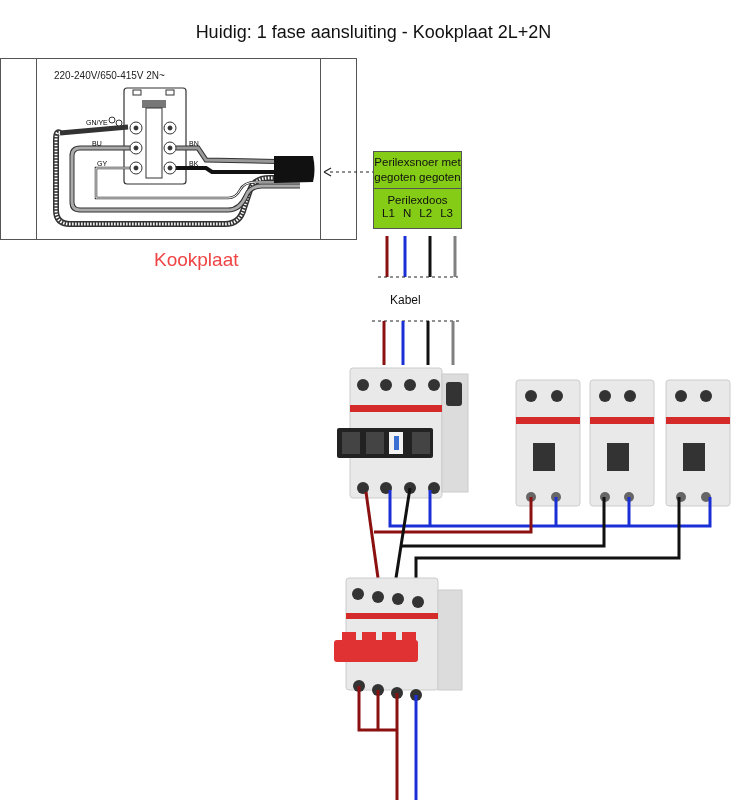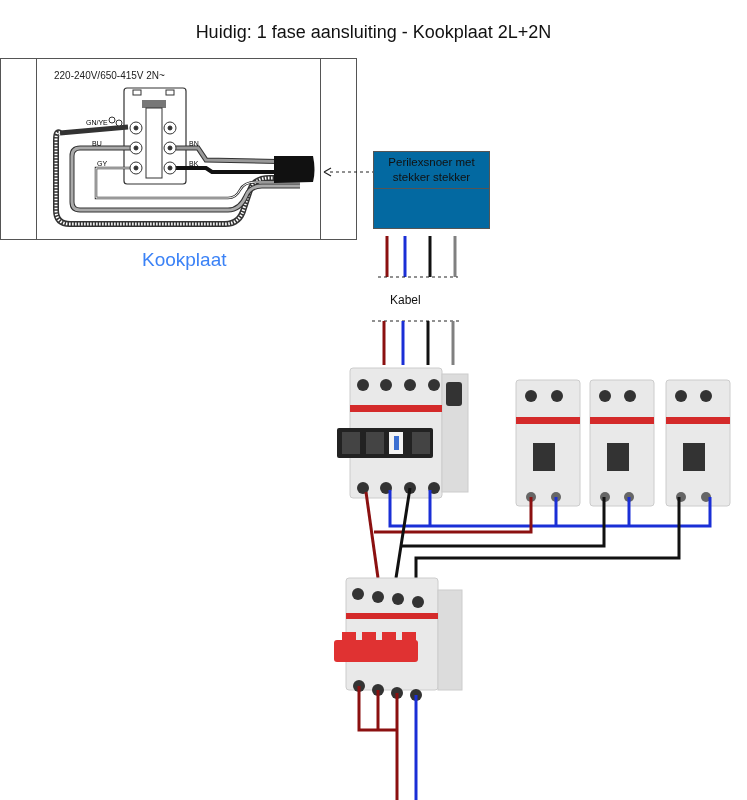--- a/index.html
+++ b/index.html
@@ -1,26 +1,26 @@
 <!DOCTYPE html>
 <html><head>
 <meta charset="utf-8">
 <style>
   html, body { margin:0; padding:0; background:#ffffff; }
   body { width:747px; height:800px; position:relative; overflow:hidden; font-family:"Liberation Sans", sans-serif; }
   .abs { position:absolute; }
   #title { left:0; top:22px; width:747px; text-align:center; font-size:18px; color:#111; }
-  #kookplaat-label { left:142px; top:249px; font-size:19px; color:#3b82f6; }
+  #kookplaat-label { left:154px; top:249px; font-size:19px; color:#ef4444; }
   #kabel-label { left:390px; top:293px; font-size:12px; color:#111; }
   #hob-frame { left:0; top:58px; width:357px; height:182px; border:1px solid #555; box-sizing:border-box; background:#fff; }
   #hob-frame .vline-l { position:absolute; left:35px; top:0; bottom:0; width:1px; background:#555; }
   #hob-frame .vline-r { position:absolute; left:319px; top:0; bottom:0; width:1px; background:#555; }
   #voltage { left:54px; top:70px; font-size:10px; color:#222; }
   .tiny { font-size:7px; color:#222; font-family:"Liberation Sans", sans-serif; }
-  #plug-box { left:373px; top:151px; width:117px; height:78px; border:1px solid #555; box-sizing:border-box; background:#0369a1; }
+  #plug-box { left:373px; top:151px; width:89px; height:78px; border:1px solid #555; box-sizing:border-box; background:#84cc16; }
   #plug-box .top { height:37px; border-bottom:1px solid #555; font-size:11.5px; text-align:center; line-height:15px; padding-top:3px; box-sizing:border-box; color:#111; }
   #plug-box .bottom { font-size:11.5px; text-align:center; color:#111; padding-top:5px; line-height:13px; }
   #plug-box .terms { display:flex; justify-content:space-around; padding:0 4px; font-size:11.5px; }
   svg { position:absolute; left:0; top:0; }
 </style>
 </head>
 <body>
 
 <div id="title" class="abs">Huidig: 1 fase aansluiting - Kookplaat 2L+2N</div>
 
@@ -188,18 +188,27 @@
     <path d="M359 686 L359 730 L396 730" stroke="#8b1010"></path>
     <path d="M378 690 L378 730" stroke="#8b1010"></path>
     <path d="M397 693 L397 800" stroke="#8b1010"></path>
     <path d="M416 695 L416 800" stroke="#1a2fd6"></path>
   </g>
 </svg>
 
 <div id="plug-box" class="abs">
   <div class="top">
     <div>Perilexsnoer met</div>
-    <div>stekker stekker</div>
+    <div>gegoten gegoten</div>
+  </div>
+  <div class="bottom">
+    <div>Perilexdoos</div>
+    <div class="terms">
+      <span>L1</span>
+      <span>N</span>
+      <span>L2</span>
+      <span>L3</span>
+    </div>
   </div>
 </div>
 
 <div id="kookplaat-label" class="abs">Kookplaat</div>
 <div id="kabel-label" class="abs">Kabel</div>
 
 </body></html>

